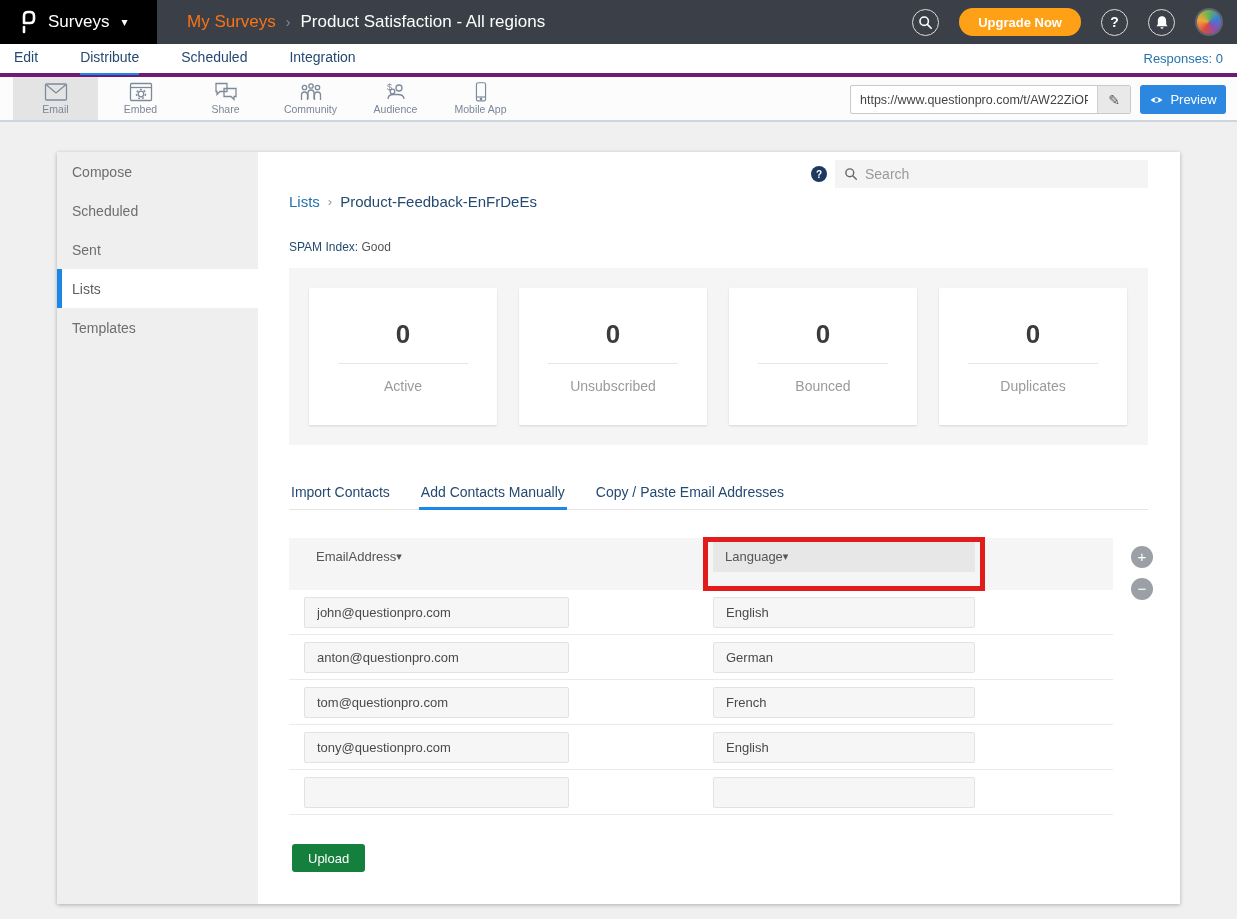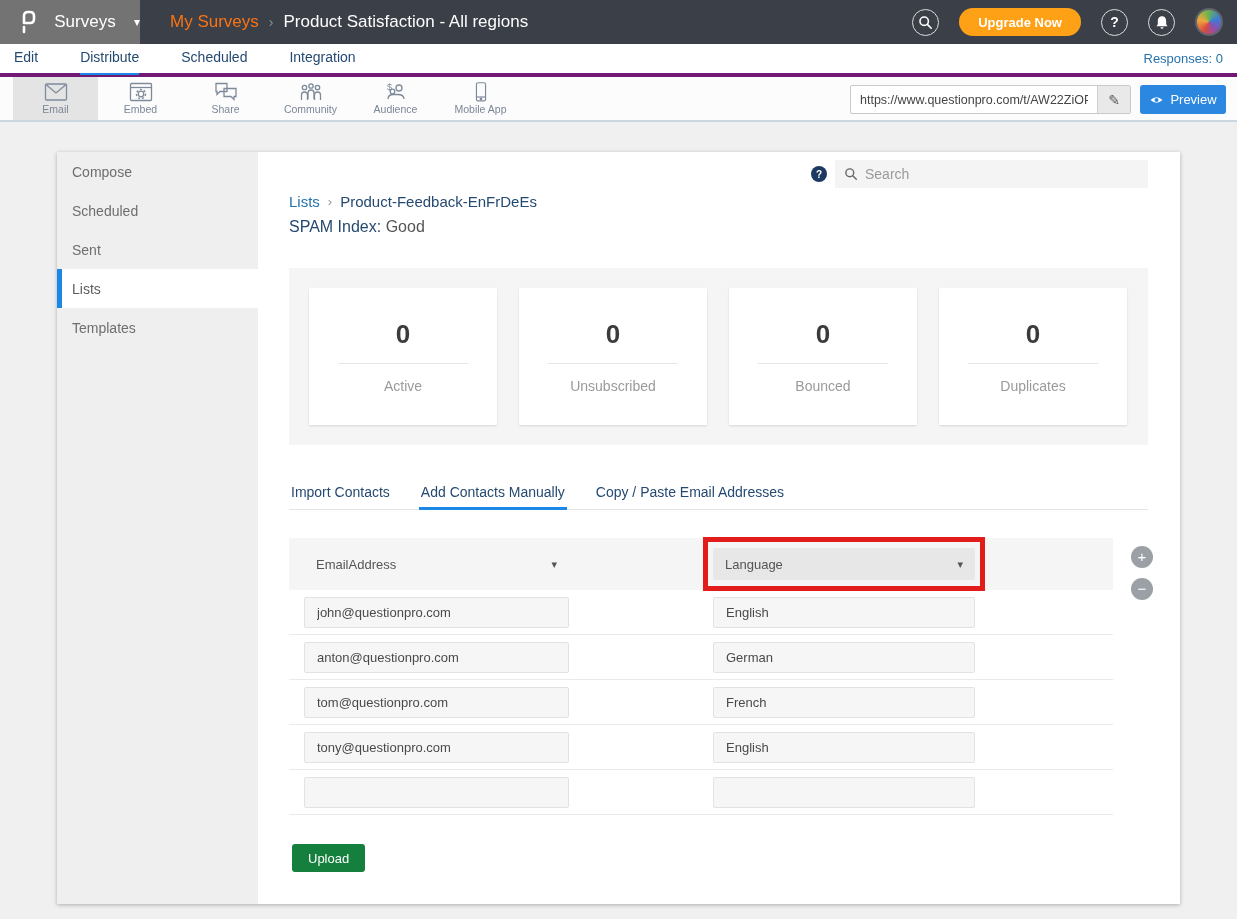--- a/index.html
+++ b/index.html
@@ -2,22 +2,22 @@
 <html><head>
 <meta charset="utf-8">
 <style>
   * { margin:0; padding:0; box-sizing:border-box; }
   html,body { width:1237px; height:919px; overflow:hidden; background:#f0f0f1;
     font-family:"Liberation Sans", sans-serif; }
 
   
   .topbar { position:absolute; top:0; left:0; width:1237px; height:44px; background:#3b3f47;
     display:flex; align-items:center; color:#fff; }
-  .brand { width:140px; height:44px; background:#737373; display:flex; align-items:center;
-    padding-left:18px; gap:10px; cursor:pointer;justify-content:space-between; }
+  .brand { width:157px; height:44px; background:#000000; display:flex; align-items:center;
+    padding-left:18px; gap:10px; cursor:pointer; }
   .brand-label { font-size:17px; color:#fff; }
   .brand-caret { font-size:12px; margin-left:2px; }
   .tb-crumb { margin-left:30px; font-size:17px; display:flex; align-items:center; gap:10px; }
   .tb-crumb .parent { color:#f97316; cursor:pointer; }
   .tb-crumb .sep { color:#8a8f98; font-size:14px; }
   .tb-crumb .current { color:#fdfdfd; }
   .tb-right { margin-left:auto; display:flex; align-items:center; gap:20px; padding-right:14px; }
   .circle-btn { width:27px; height:27px; border:1.6px solid #dcdcdc; border-radius:50%;
     display:flex; align-items:center; justify-content:center; color:#fff; font-size:14px;
     font-weight:700; cursor:pointer; }
@@ -71,42 +71,42 @@
     display:flex; align-items:center; padding:0 9px; gap:7px; }
   .search-box input { flex:1; border:none; outline:none; background:transparent; font-size:14px;
     color:#555; font-family:"Liberation Sans", sans-serif; }
   .search-box input::placeholder { color:#9a9a9a; }
 
   .crumb2 { position:absolute; left:31px; top:41px; font-size:15px; display:flex; gap:8px;
     align-items:center; }
   .crumb2 .parent { color:#2572ac; cursor:pointer; }
   .crumb2 .sep { color:#999; font-size:13px; }
   .crumb2 .current { color:#254a72; }
-  .spam-line { position:absolute; left:31px; top:66px; font-size:16px; }
+  .spam-line { position:absolute; left:31px; top:88px; font-size:12px; }
   .spam-line .lbl { color:#254a72; }
   .spam-line .val { color:#555; }
 
   .stats { position:absolute; left:31px; top:116px; width:859px; height:177px; background:#f5f5f6;
     display:flex; gap:22px; padding:20px; }
   .stat-card { width:188px; height:137px; background:#fff; box-shadow:0 1px 2px rgba(0,0,0,.12);
     display:flex; flex-direction:column; align-items:center; justify-content:center; }
   .stat-value { font-size:26px; font-weight:700; color:#3b3b3b; }
   .stat-div { width:130px; height:1px; background:#e6e6e6; margin:13px 0 14px; }
   .stat-label { font-size:14px; color:#9a9a9a; }
 
   .ctabs { position:absolute; left:31px; top:327px; width:859px; height:31px; display:flex;
     border-bottom:1px solid #e4e4e4; }
   .ctab { font-size:14px; color:#254a72; margin-right:27px; padding:0 2px; height:31px;
     line-height:26px; border-bottom:3px solid transparent; cursor:pointer; }
   .ctab.active { border-bottom-color:#1b87e6; }
 
   .ctable { position:absolute; left:31px; top:386px; width:824px; }
   .hrow { position:relative; height:52px; background:#f5f5f6; }
-  .col-dd { position:absolute; top:10px; height:32px; width:265px; display:flex; align-items:center;
-    justify-content:space-between; padding:0 12px; font-size:13px; color:#555; cursor:pointer; }
+  .col-dd { position:absolute; top:2px; height:32px; width:265px; display:flex; align-items:center;
+    padding:0 12px; font-size:13px; color:#555; cursor:pointer; }
   .col-dd .caret { font-size:11px; color:#555; }
   .col-dd.first { left:15px; }
   .col-dd.shaded { left:424px; width:262px; background:#e7e7e8; border-radius:2px; }
   .annotation { position:absolute; left:414px; top:-1px; width:282px; height:54px;
     border:5px solid #e21b1b; pointer-events:none; }
   .drow { position:relative; height:45px; border-bottom:1px solid #eaeaea; }
   .drow input { position:absolute; top:7px; height:31px; background:#f6f6f7; border:1px solid #e2e2e2;
     border-radius:2px; font-size:13px; color:#4a4a4a; padding:0 12px; outline:none;
     font-family:"Liberation Sans", sans-serif; }
   .drow .c1 { left:15px; width:265px; }

